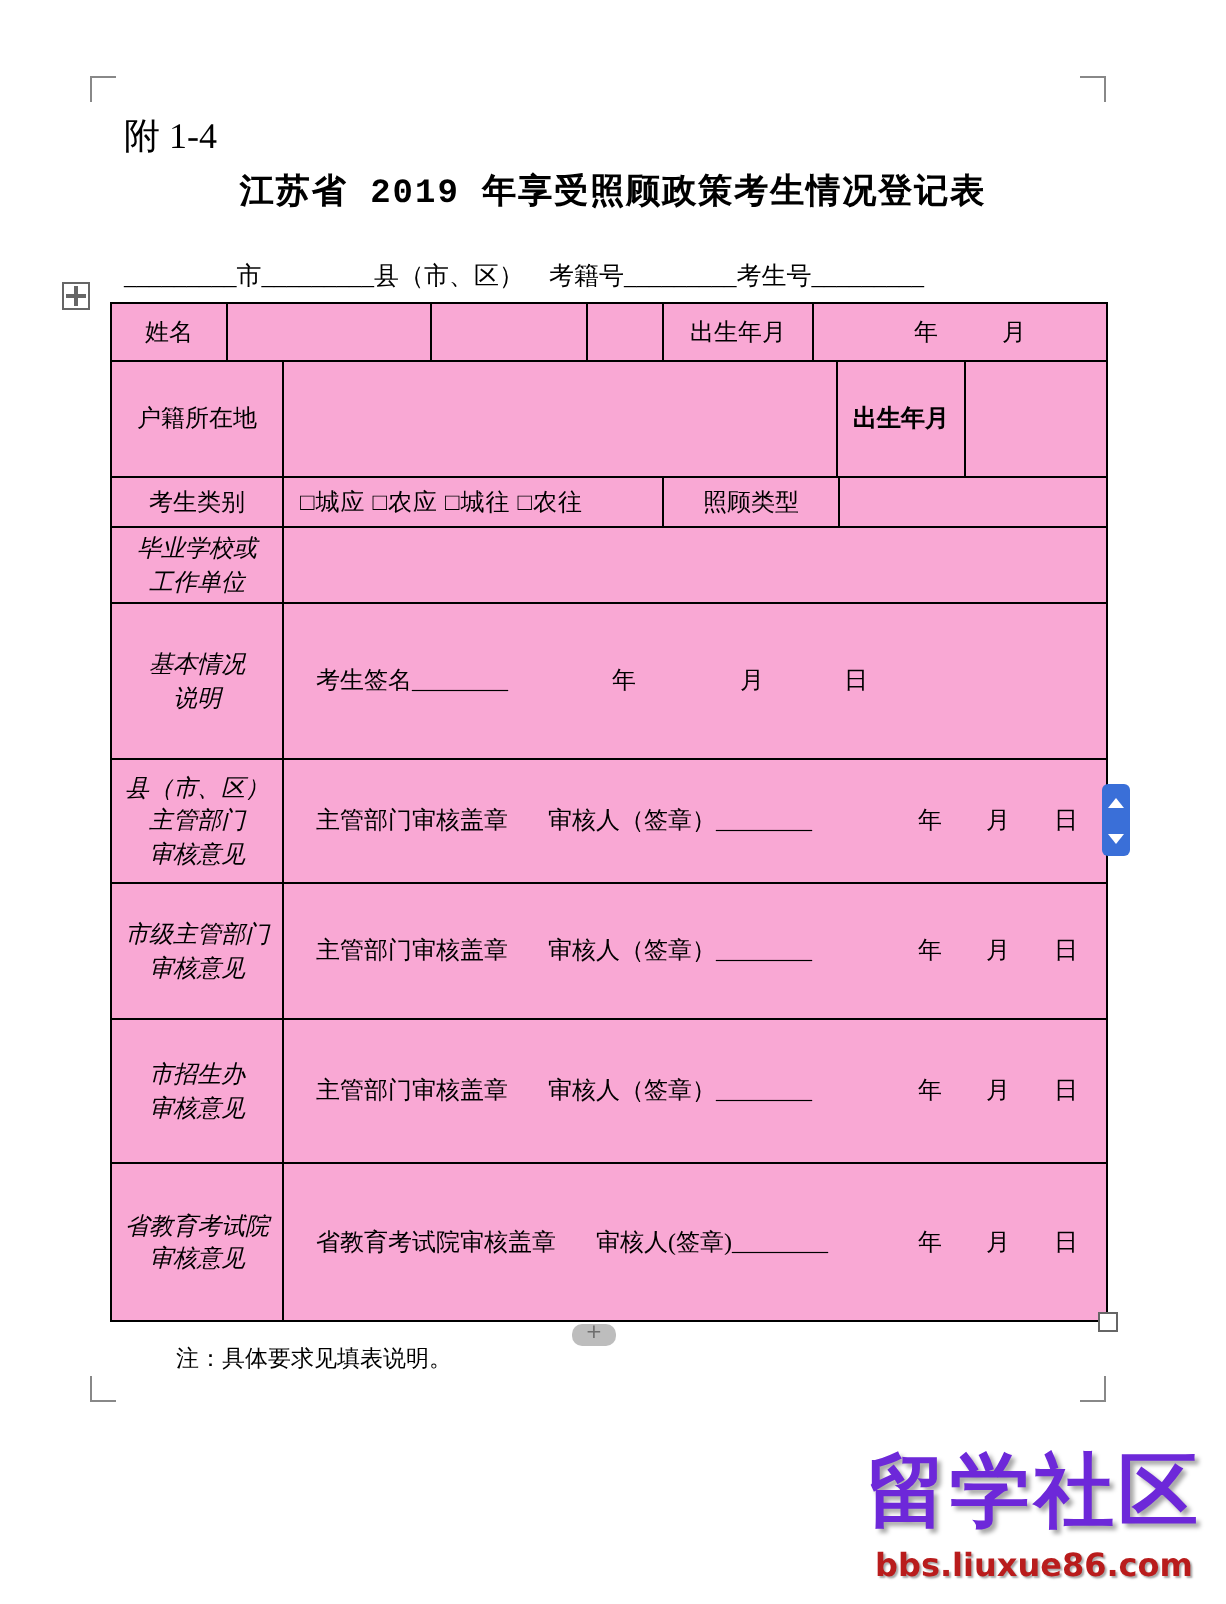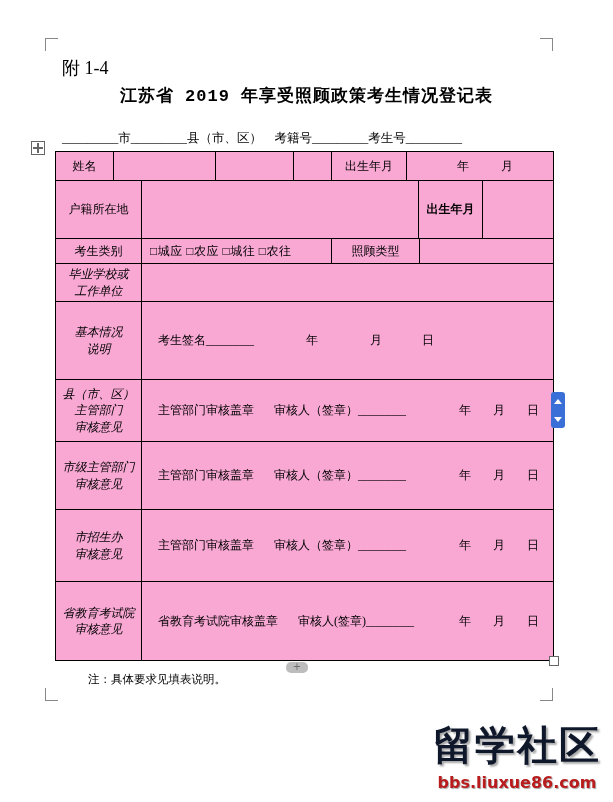--- a/index.html
+++ b/index.html
@@ -67,21 +67,21 @@
   
   .scroll-ind{position:absolute;left:551px;top:392px;width:14px;height:36px;background:#3a6fd8;border-radius:3px;display:flex;flex-direction:column;align-items:center;justify-content:space-around;}
   .tri-up{width:0;height:0;border-left:4px solid transparent;border-right:4px solid transparent;border-bottom:5px solid #fff;}
   .tri-down{width:0;height:0;border-left:4px solid transparent;border-right:4px solid transparent;border-top:5px solid #fff;}
 
   
   .plus-pill{position:absolute;left:286px;top:662px;width:22px;height:11px;background:#bdbdbd;border-radius:5px;color:#6e6e6e;font-size:10px;line-height:10px;text-align:center;font-family:"DejaVu Sans",sans-serif;}
 
   
   .watermark{position:absolute;right:12px;bottom:10px;text-align:center;font-family:"DejaVu Sans","Liberation Sans",sans-serif;}
-  .wm-text{font-size:40px;font-weight:bold;color:#0f172a;text-shadow:2px 2px 2px #a8a8a8,-1px -1px 0 #ffffff;letter-spacing:2px;text-align:center;}
+  .wm-text{font-size:40px;font-weight:bold;color:#6d28d9;text-shadow:2px 2px 2px #a8a8a8,-1px -1px 0 #ffffff;letter-spacing:2px;text-align:center;}
   .wm-url{font-size:16px;font-weight:bold;color:#b91c1c;text-shadow:1px 1px 1px #a8a8a8;}
 </style>
 </head>
 <body>
 
 <div class="canvas">
 
   <div class="crop tl"></div>
   <div class="crop tr"></div>
   <div class="crop bl"></div>

